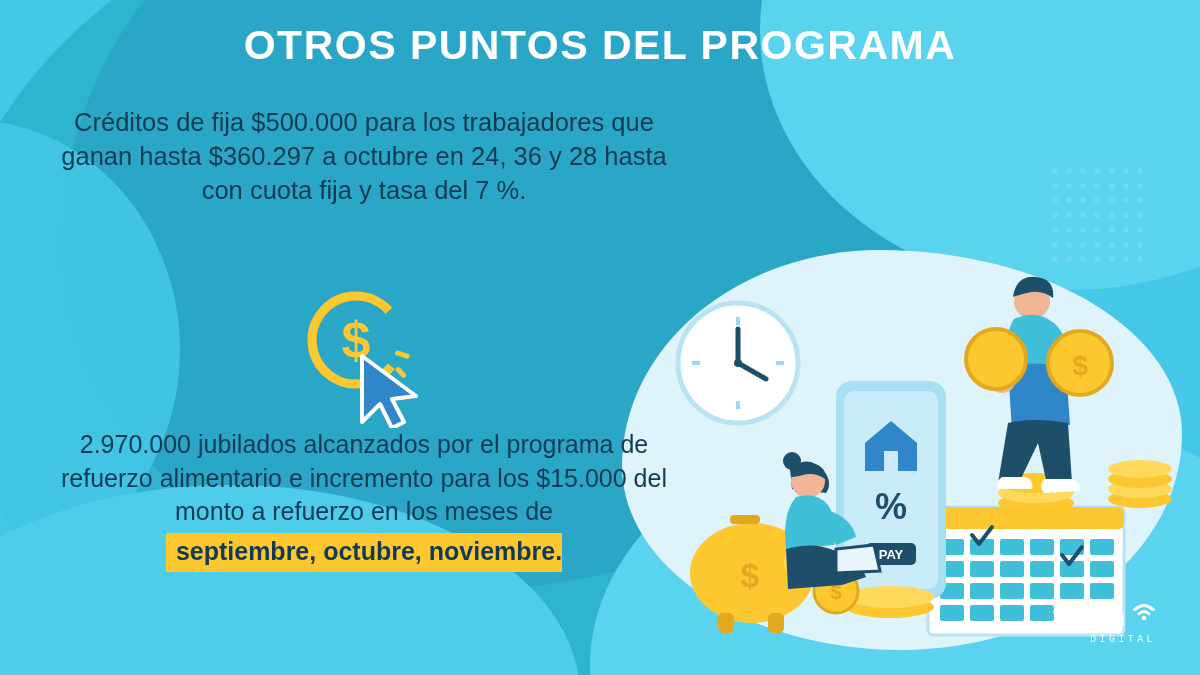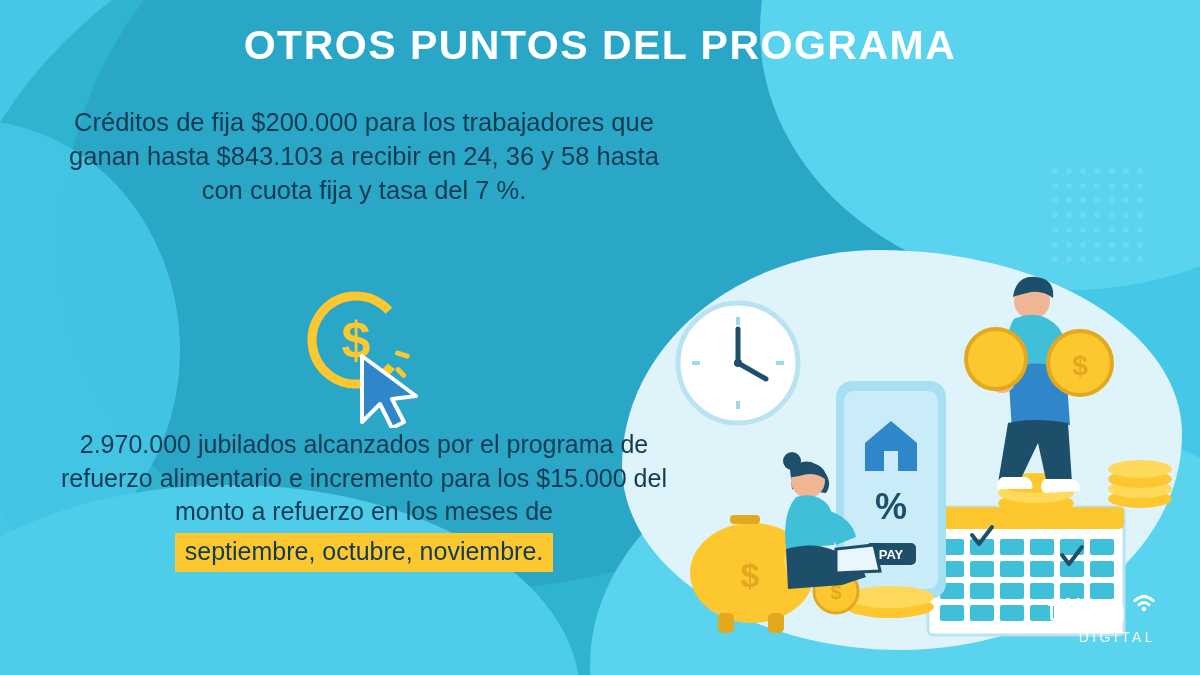--- a/index.html
+++ b/index.html
@@ -137,22 +137,22 @@
   }
   .para-2 {
     left: 56px;
     top: 428px;
     width: 616px;
     font-size: 25px;
   }
   .hl {
     display: inline-block;
     background: #fdc82f;
-    padding: 2px 10px 4px 10px;
-    font-weight: normal;
+    padding: 2px 0 4px 10px;
+    font-weight: bold;
     color: #123a52;
     margin-top: 4px;
   }
 
   
   .coin-icon {
     position: absolute;
     left: 288px;
     top: 278px;
     width: 170px;
@@ -161,31 +161,32 @@
 
   
   .logo {
     position: absolute;
     right: 44px;
     bottom: 30px;
     text-align: right;
     color: #ffffff;
   }
   .logo-word {
-    font-size: 31px;
-    font-weight: normal;
+    font-size: 27px;
+    font-weight: bold;
     letter-spacing: .5px;
     line-height: 1;
     text-align: right;
   }
   .logo-sub {
-    font-size: 14px;
+    font-size: 10px;
     letter-spacing: 3.4px;
     margin-top: 3px;
     opacity: .92;
+    font-family: Liberation Mono, monospace;
   }
   .logo-wifi {
     position: absolute;
     right: 0px;
     top: -2px;
   }
   .logo-row { position: relative; display: inline-block; padding-right: 30px;}
 
   
   .illo {
@@ -257,21 +258,21 @@
       <i></i>
       <i></i>
       <i></i>
       <i></i>
       <i></i>
       <i></i>
   </div>
 
   <div class="headline">OTROS PUNTOS DEL PROGRAMA</div>
 
-  <div class="para para-1"><b>Créditos</b><span> de fija </span><b>$200.000</b><span> para los trabajadores que ganan hasta </span><b>$843.103</b><span> a recibir en </span><b>24, 36 y 58</b><span> hasta con cuota fija y tasa del </span><b>7 %.</b></div>
+  <div class="para para-1"><b>Créditos</b><span> de fija </span><b>$500.000</b><span> para los trabajadores que ganan hasta </span><b>$360.297</b><span> a octubre en </span><b>24, 36 y 28</b><span> hasta con cuota fija y tasa del </span><b>7 %.</b></div>
 
   <div class="para para-2"><b>2.970.000 jubilados</b><span> alcanzados por el programa de refuerzo alimentario e incremento para los </span><b>$15.000</b><span> del monto a refuerzo en los meses de </span><br><span class="hl">septiembre, octubre, noviembre.</span></div>
 
   <div class="coin-icon">
     <svg viewBox="0 0 170 150" width="170" height="150">
       <circle cx="68" cy="62" r="44" fill="none" stroke="#fdc82f" stroke-width="9" stroke-dasharray="215 60" transform="rotate(38 68 62)"></circle>
       <text x="68" y="80" text-anchor="middle" font-family="Liberation Sans, sans-serif" font-size="52" font-weight="bold" fill="#fdc82f">$</text>
       <g fill="#fdc82f">
         <rect x="108" y="72" width="15" height="5" rx="2.5" transform="rotate(18 108 72)"></rect>
         <rect x="96" y="92" width="15" height="5" rx="2.5" transform="rotate(72 96 92)"></rect>

